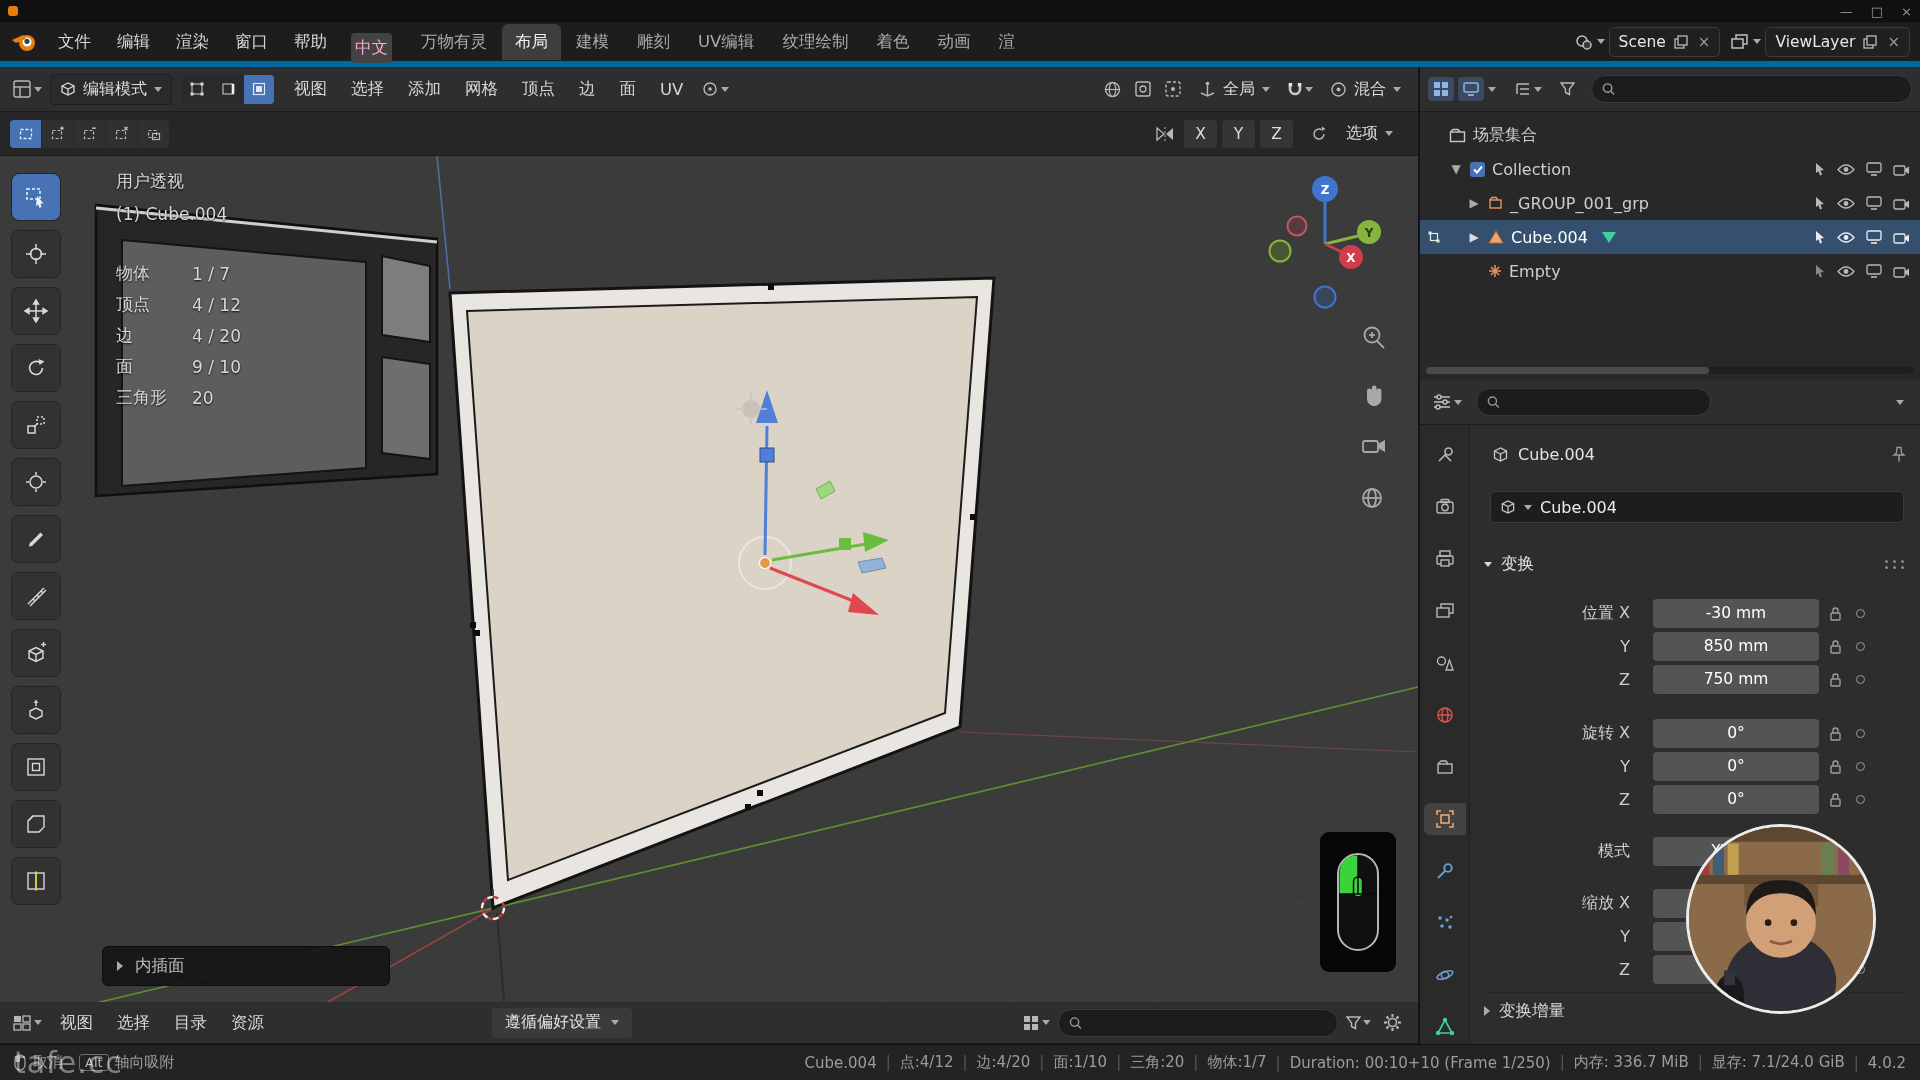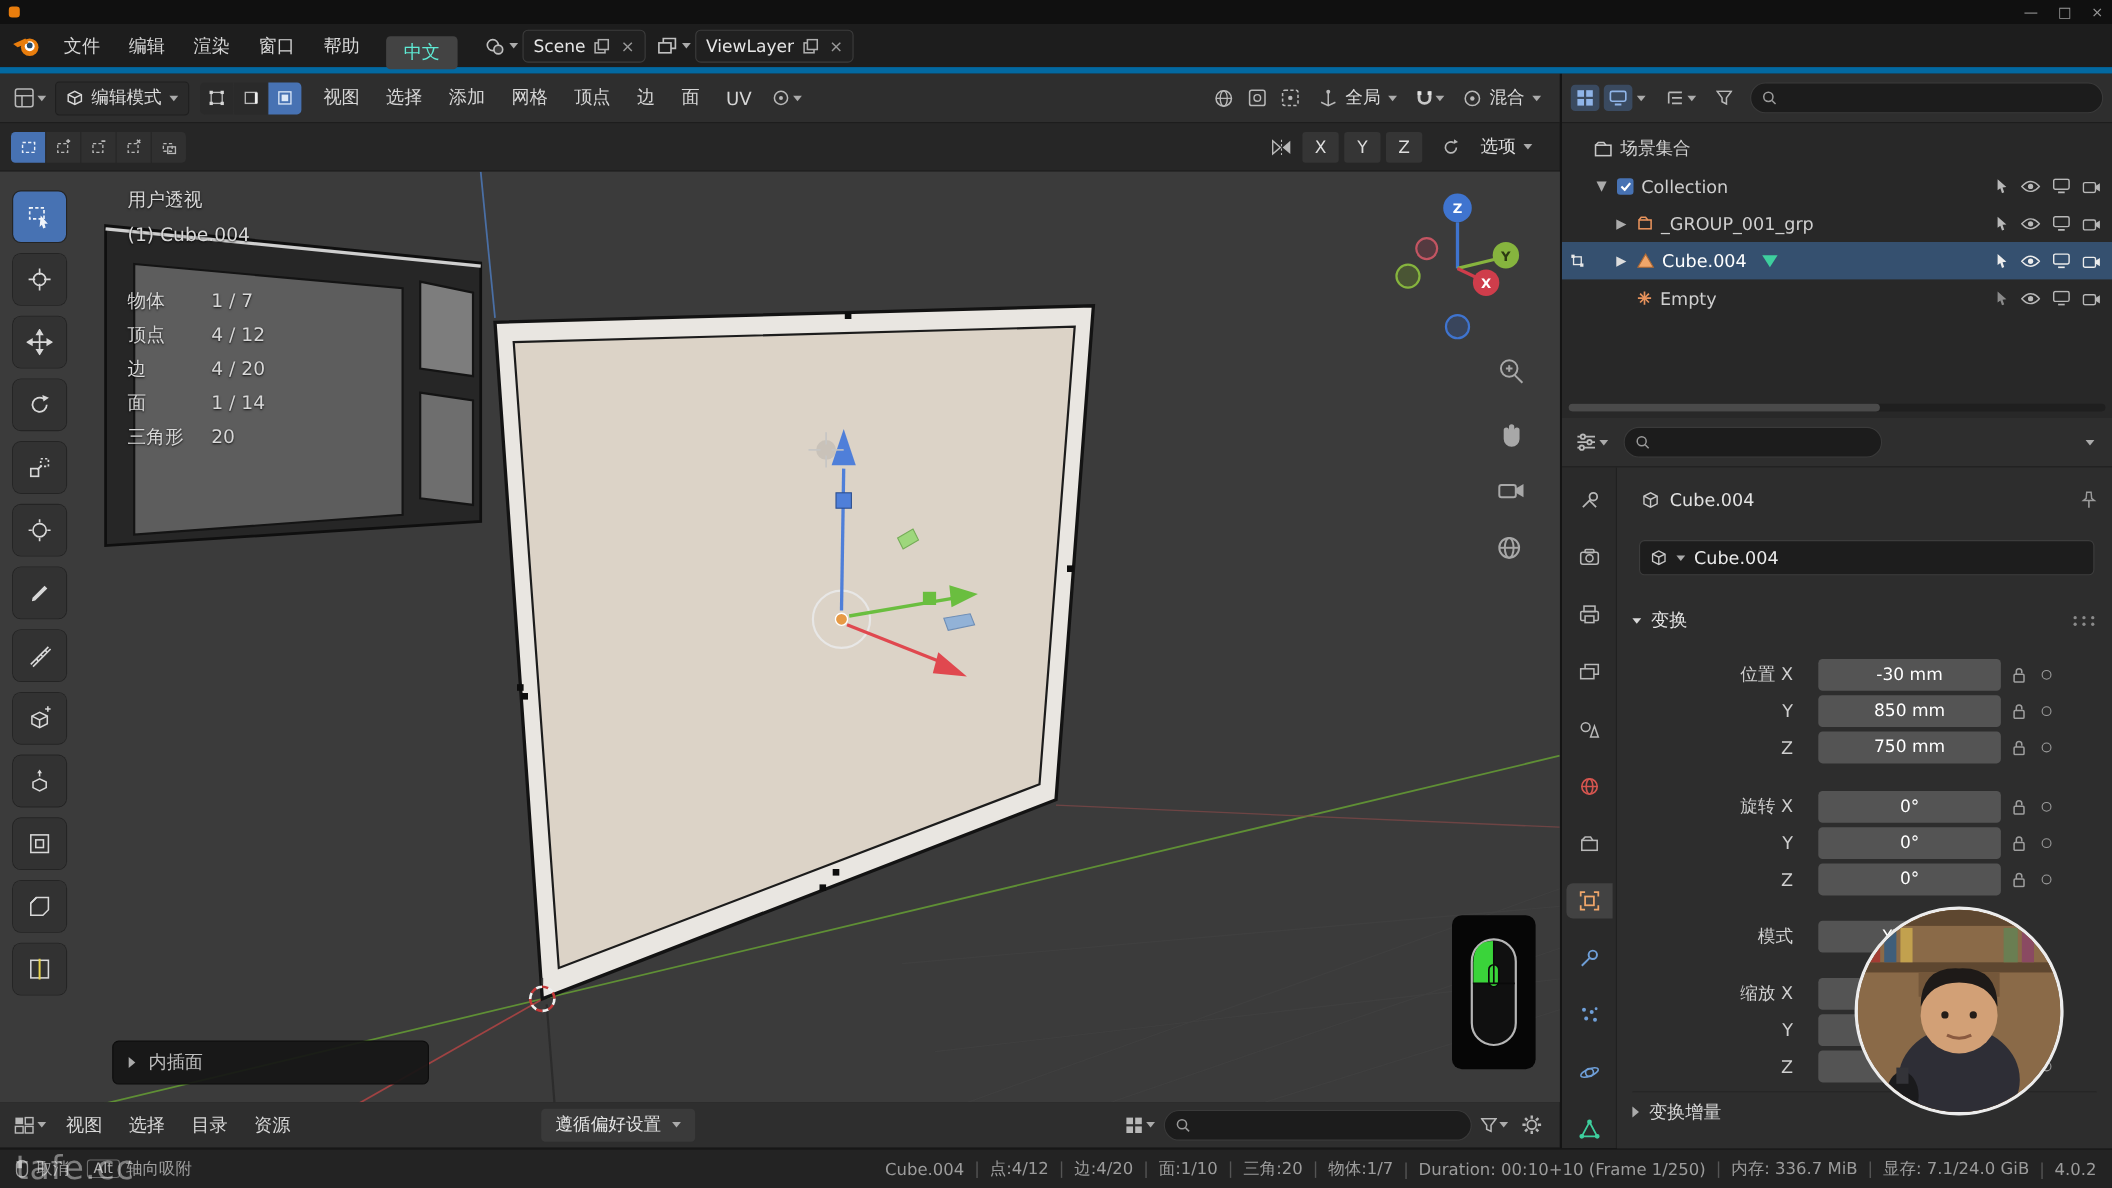--- a/index.html
+++ b/index.html
@@ -9,21 +9,21 @@
 svg{display:block}
 
 .titlebar{height:22px;background:#101010;display:flex;align-items:center;padding:0 8px;font-size:12.5px;color:#8f8f8f;gap:7px;flex:none}
 .app-dot{width:10px;height:10px;border-radius:3px;background:#e87d0d;flex:none}
 .win-controls{margin-left:auto;display:flex;gap:18px;color:#9a9a9a;font-size:13px}
 .win-controls span{cursor:default}
 
 .topbar{height:45px;background:#1d1d1d;display:flex;align-items:center;padding:0 10px;gap:2px;border-bottom:6px solid #0369a1;flex:none}
 .logo{width:30px;height:24px;margin-right:4px}
 .menu-item{padding:5px 12px;border-radius:4px;color:#d6d6d6;font-size:16.5px;white-space:nowrap}
-.lang-btn{margin:12px 14px 0 10px;padding:4px 16px;background:#434343;border-radius:4px;color:#5eead4;font-size:16.5px}
+.lang-btn{margin:12px 14px 0 10px;padding:4px 4px;background:#434343;border-radius:4px;color:#f9a8d4;font-size:16.5px}
 .ws-tabs{display:flex;align-items:flex-end;gap:2px;overflow:hidden;flex:1;min-width:0}
 .ws-tab{padding:7px 13px;color:#ababab;font-size:16.5px;white-space:nowrap;border-radius:6px 6px 0 0}
 .ws-tab.active{background:#3e3e3e;color:#f0f0f0}
 .id-widget{display:flex;align-items:center;gap:4px;margin-left:8px;flex:none}
 .id-field{display:flex;align-items:center;gap:8px;background:#202020;border:1px solid #3c3c3c;border-radius:5px;height:30px;padding:0 9px;color:#e6e6e6;font-size:15.5px}
 .id-field .xbtn{color:#9a9a9a;font-size:15px;margin-left:2px}
 
 .chev{width:0;height:0;border-left:4.5px solid transparent;border-right:4.5px solid transparent;border-top:5.5px solid #ababab;display:inline-block}
 .tri-r{width:0;height:0;border-top:5px solid transparent;border-bottom:5px solid transparent;border-left:6px solid #ababab;display:inline-block}
 .ibtn{display:flex;align-items:center;justify-content:center;padding:3px 4px;border-radius:4px;gap:2px}
@@ -132,20 +132,31 @@
           <circle cx="17" cy="11.3" r="2.6" fill="#23496b"></circle>
           <path d="M2 10 L13 5 L16 9 L6 13 Z" fill="#e87d0d"></path>
         </svg>
     </span>
     <span class="menu-item">文件</span>
       <span class="menu-item">编辑</span>
       <span class="menu-item">渲染</span>
       <span class="menu-item">窗口</span>
       <span class="menu-item">帮助</span>
     <span class="lang-btn">中文</span>
+    <div class="ws-tabs">
+      <span class="ws-tab">万物有灵</span>
+        <span class="ws-tab active">布局</span>
+        <span class="ws-tab">建模</span>
+        <span class="ws-tab">雕刻</span>
+        <span class="ws-tab">UV编辑</span>
+        <span class="ws-tab">纹理绘制</span>
+        <span class="ws-tab">着色</span>
+        <span class="ws-tab">动画</span>
+        <span class="ws-tab">渲</span>
+    </div>
     <div class="id-widget">
       <span style="display:flex;align-items:center;gap:3px">
         <svg width="20" height="20" viewBox="0 0 20 20">
             <circle cx="8" cy="9" r="5" fill="none" stroke="#c0c0c0" stroke-width="1.5"></circle>
             <circle cx="13" cy="13" r="4" fill="#3a3a3a" stroke="#c0c0c0" stroke-width="1.5"></circle>
           </svg>
         <span class="chev"></span>
       </span>
       <span class="id-field">
         <span>Scene</span>
@@ -555,21 +566,21 @@
               <div class="stat-row">
               <span class="stat-label">顶点</span>
               <span class="stat-value">4 / 12</span>
             </div>
               <div class="stat-row">
               <span class="stat-label">边</span>
               <span class="stat-value">4 / 20</span>
             </div>
               <div class="stat-row">
               <span class="stat-label">面</span>
-              <span class="stat-value">1 / 14</span>
+              <span class="stat-value">9 / 10</span>
             </div>
               <div class="stat-row">
               <span class="stat-label">三角形</span>
               <span class="stat-value">20</span>
             </div>
           </div>
         </div>
 
         <div class="op-panel">
           <span class="tri-r"></span>

